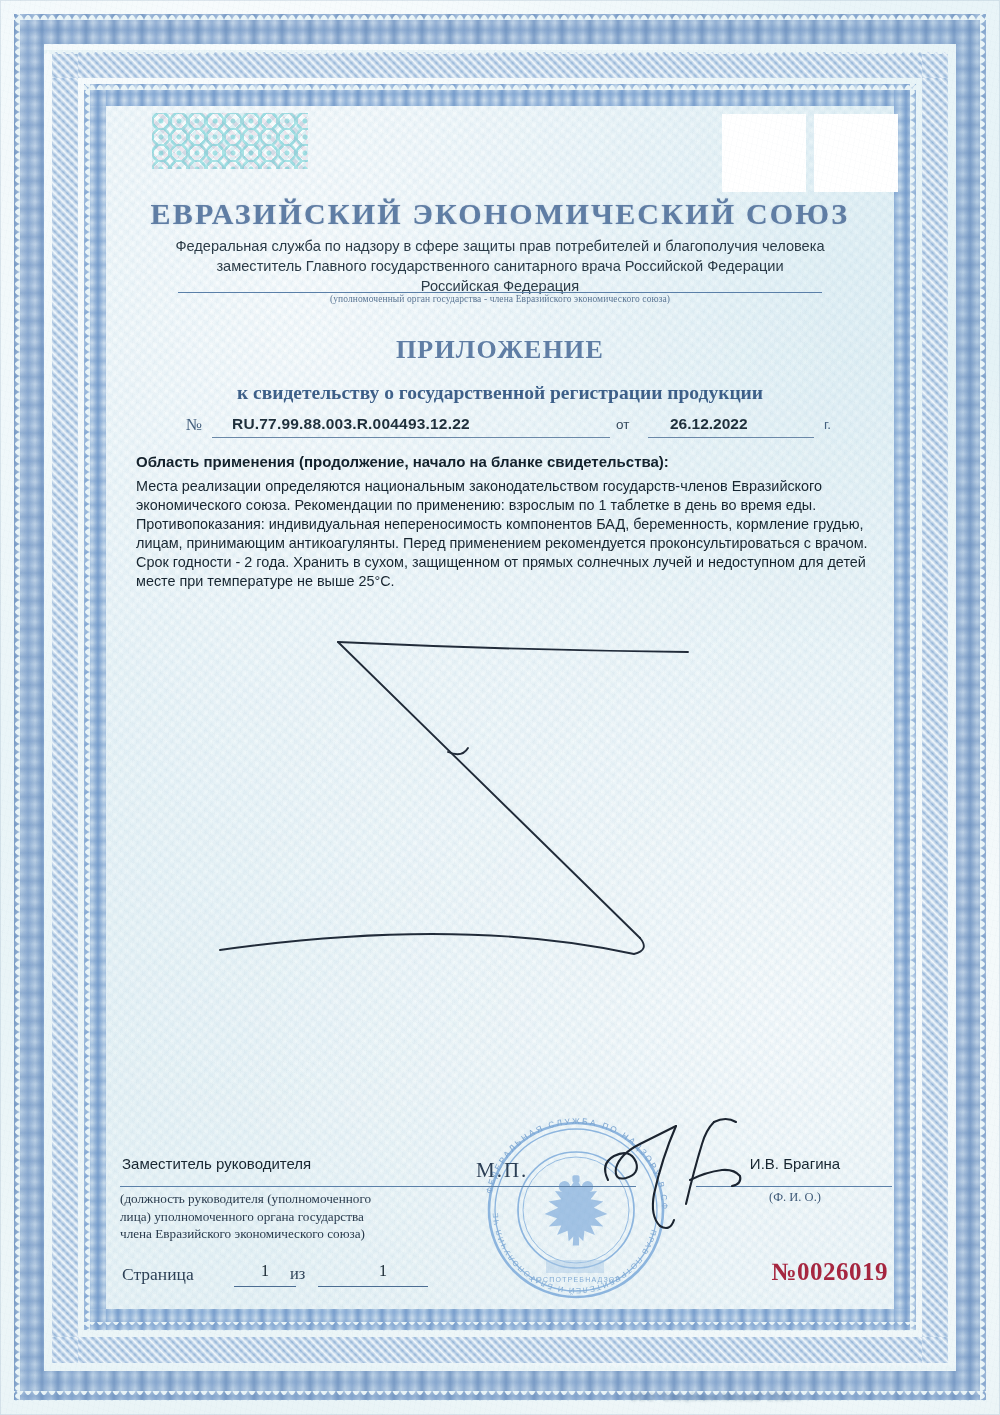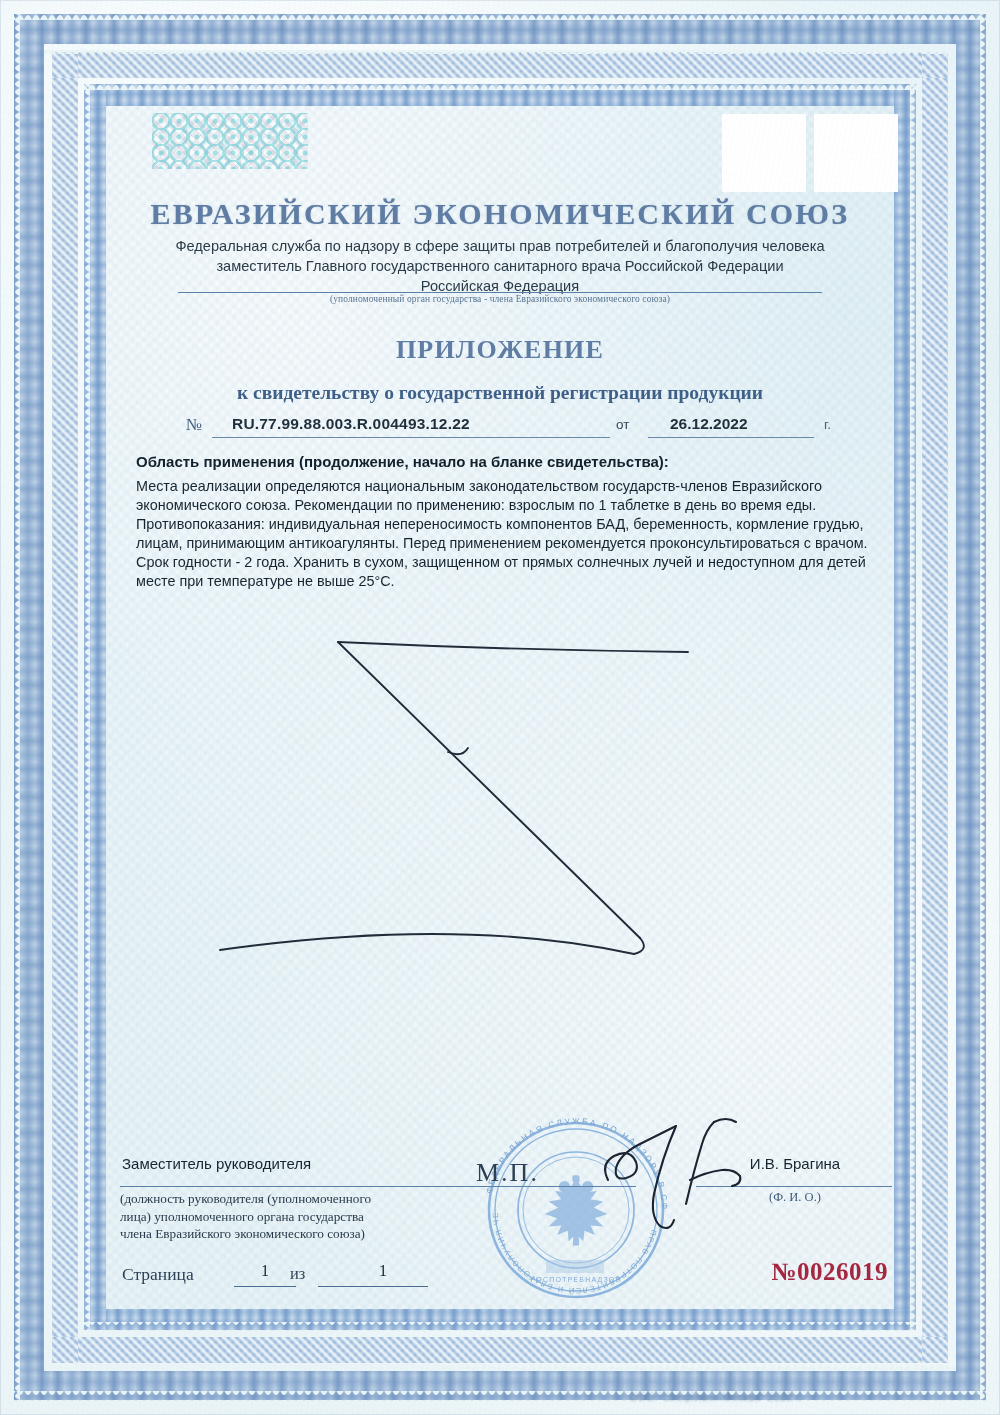--- a/index.html
+++ b/index.html
@@ -356,21 +356,21 @@
   
   .seal-wrap {
     position: absolute;
     left: 472px; top: 1102px;
     width: 208px; height: 200px;
   }
   .seal-mp {
     position: absolute;
     left: 476px; top: 1158px;
     font-family: "Liberation Serif", serif;
-    font-size: 26px;
+    font-size: 21px;
     letter-spacing: 2px;
     color: #2b3f55;
     z-index: 6;
   }
 
   .sig-scribble {
     position: absolute;
     left: 590px; top: 1108px;
     width: 160px; height: 130px;
     z-index: 7;

